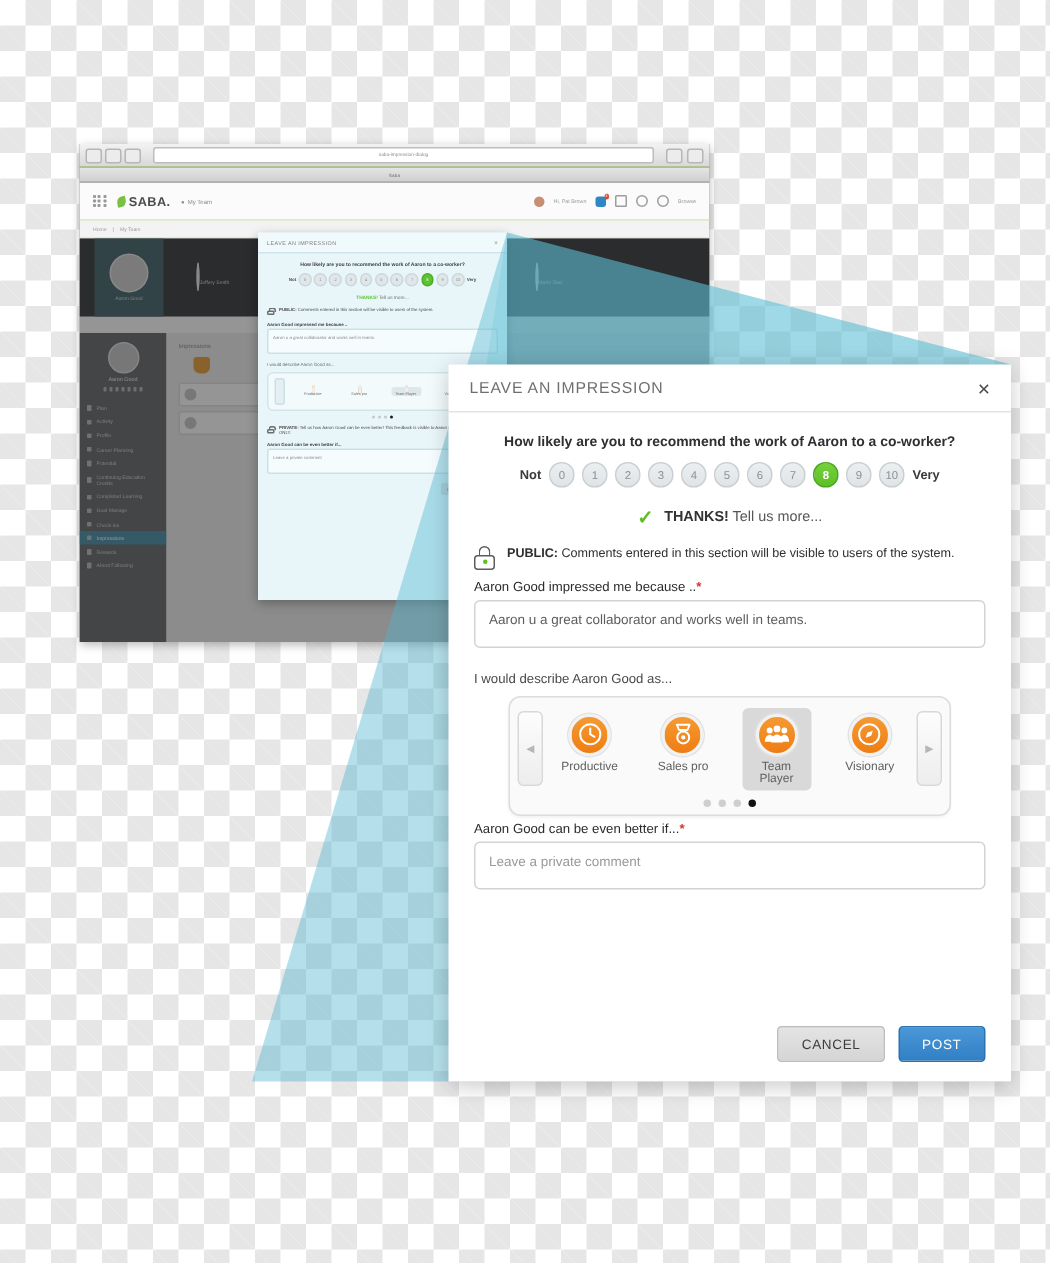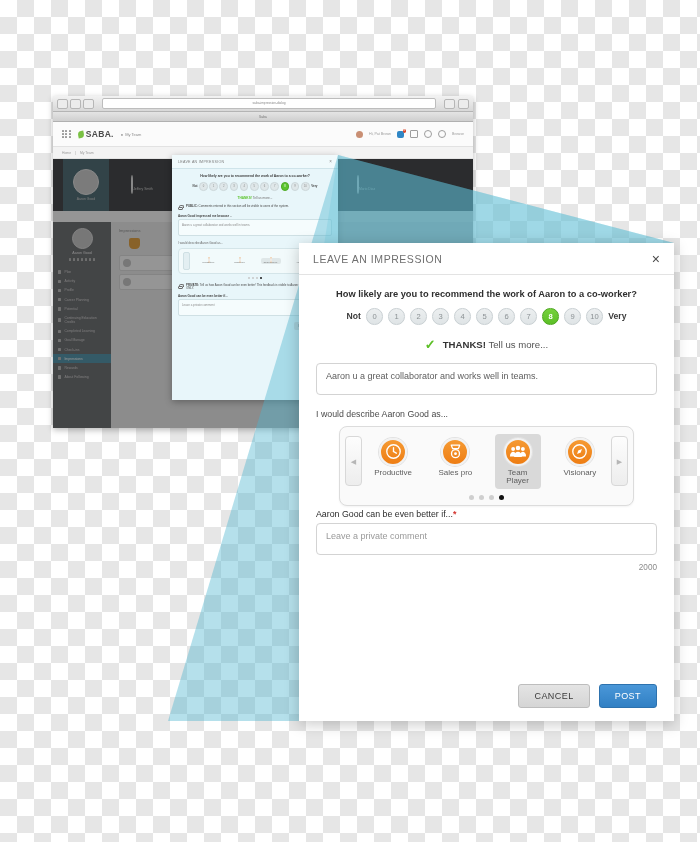--- a/index.html
+++ b/index.html
@@ -503,21 +503,33 @@
       <span class="pill">9</span>
       <span class="pill">10</span>
       <span class="scale-end">Very</span>
     </div>
 
     <div class="thanks">
       <span class="check">✓</span>
       <span class="thanks-t"><b>THANKS!</b><span> Tell us more...</span></span>
     </div>
 
-
+    <div class="note">
+      <span class="lock">
+        <span class="shackle"></span>
+        <span class="body">
+            <span class="dot"></span>
+          </span>
+      </span>
+      <span class="note-t"><b>PUBLIC:</b><span> Comments entered in this section will be visible to users of the system.</span></span>
+    </div>
+
+    <div class="flabel">
+      <span>Aaron Good impressed me because ..</span><span class="req">*</span>
+    </div>
     <textarea class="ta" placeholder="" style="">Aaron u a great collaborator and works well in teams.</textarea>
 
     <div class="sublabel">I would describe Aaron Good as...</div>
 
     <div class="carousel">
       <div class="car-row">
         <span class="car-arrow">
           <span>◀</span>
         </span>
         <span class="badges">
@@ -579,21 +591,20 @@
         <span class="dot"></span>
         <span class="dot on"></span>
       </div>
     </div>
 
 
     <div class="flabel">
       <span>Aaron Good can be even better if...</span><span class="req">*</span>
     </div>
     <textarea class="ta" placeholder="Leave a private comment" style=""></textarea>
-    <div class="counter">2000</div>
 
     
   </div>
 
   <div class="dlg-foot">
     <button class="btn">CANCEL</button>
     <button class="btn primary">POST</button>
   </div>
 </div>
 

